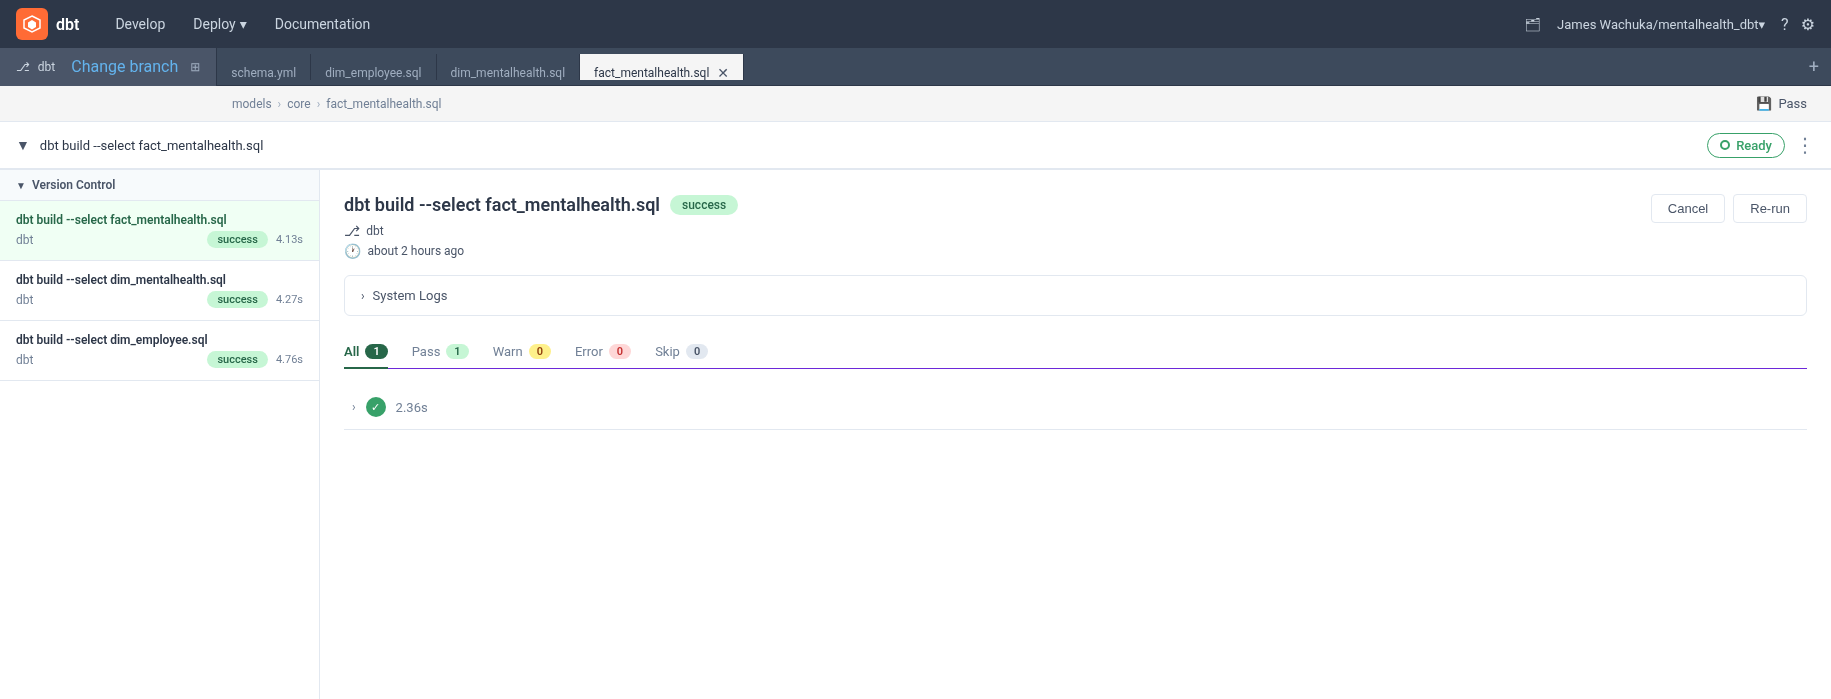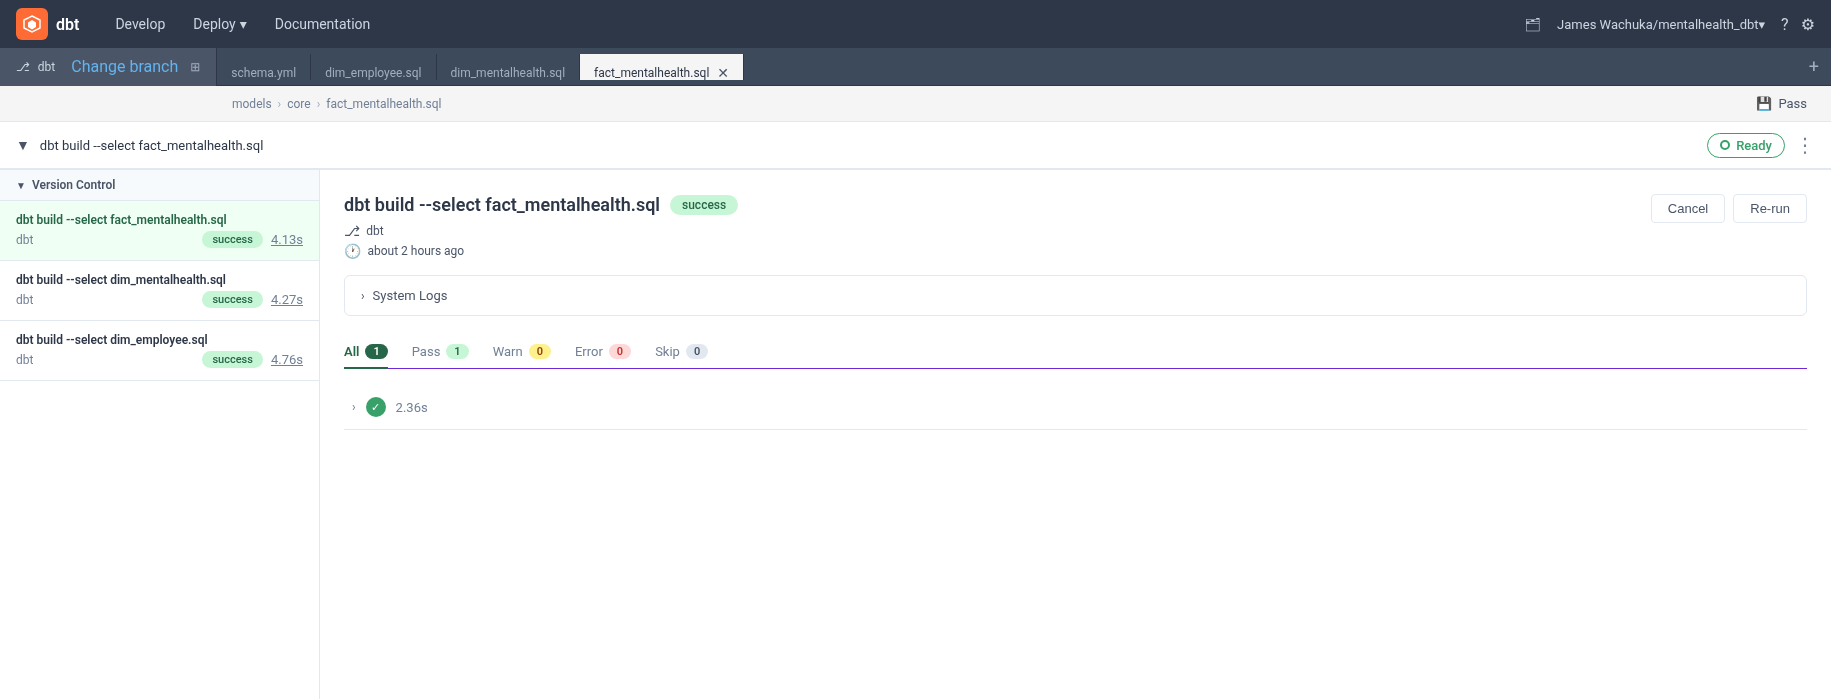--- a/index.html
+++ b/index.html
@@ -246,23 +246,22 @@
     }
     .success-badge {
       background: #c6f6d5;
       color: #276749;
       border-radius: 12px;
       padding: 2px 10px;
       font-size: 11px;
       font-weight: 500;
     }
     .duration {
-      font-size: 13px;
+      font-size: 11px;
       color: #718096;
-      text-decoration: underline;
     }
     .history-item-title-normal {
       font-size: 12px;
       font-weight: 600;
       color: #2d3748;
       margin-bottom: 4px;
     }
 
     
     .right-panel {

